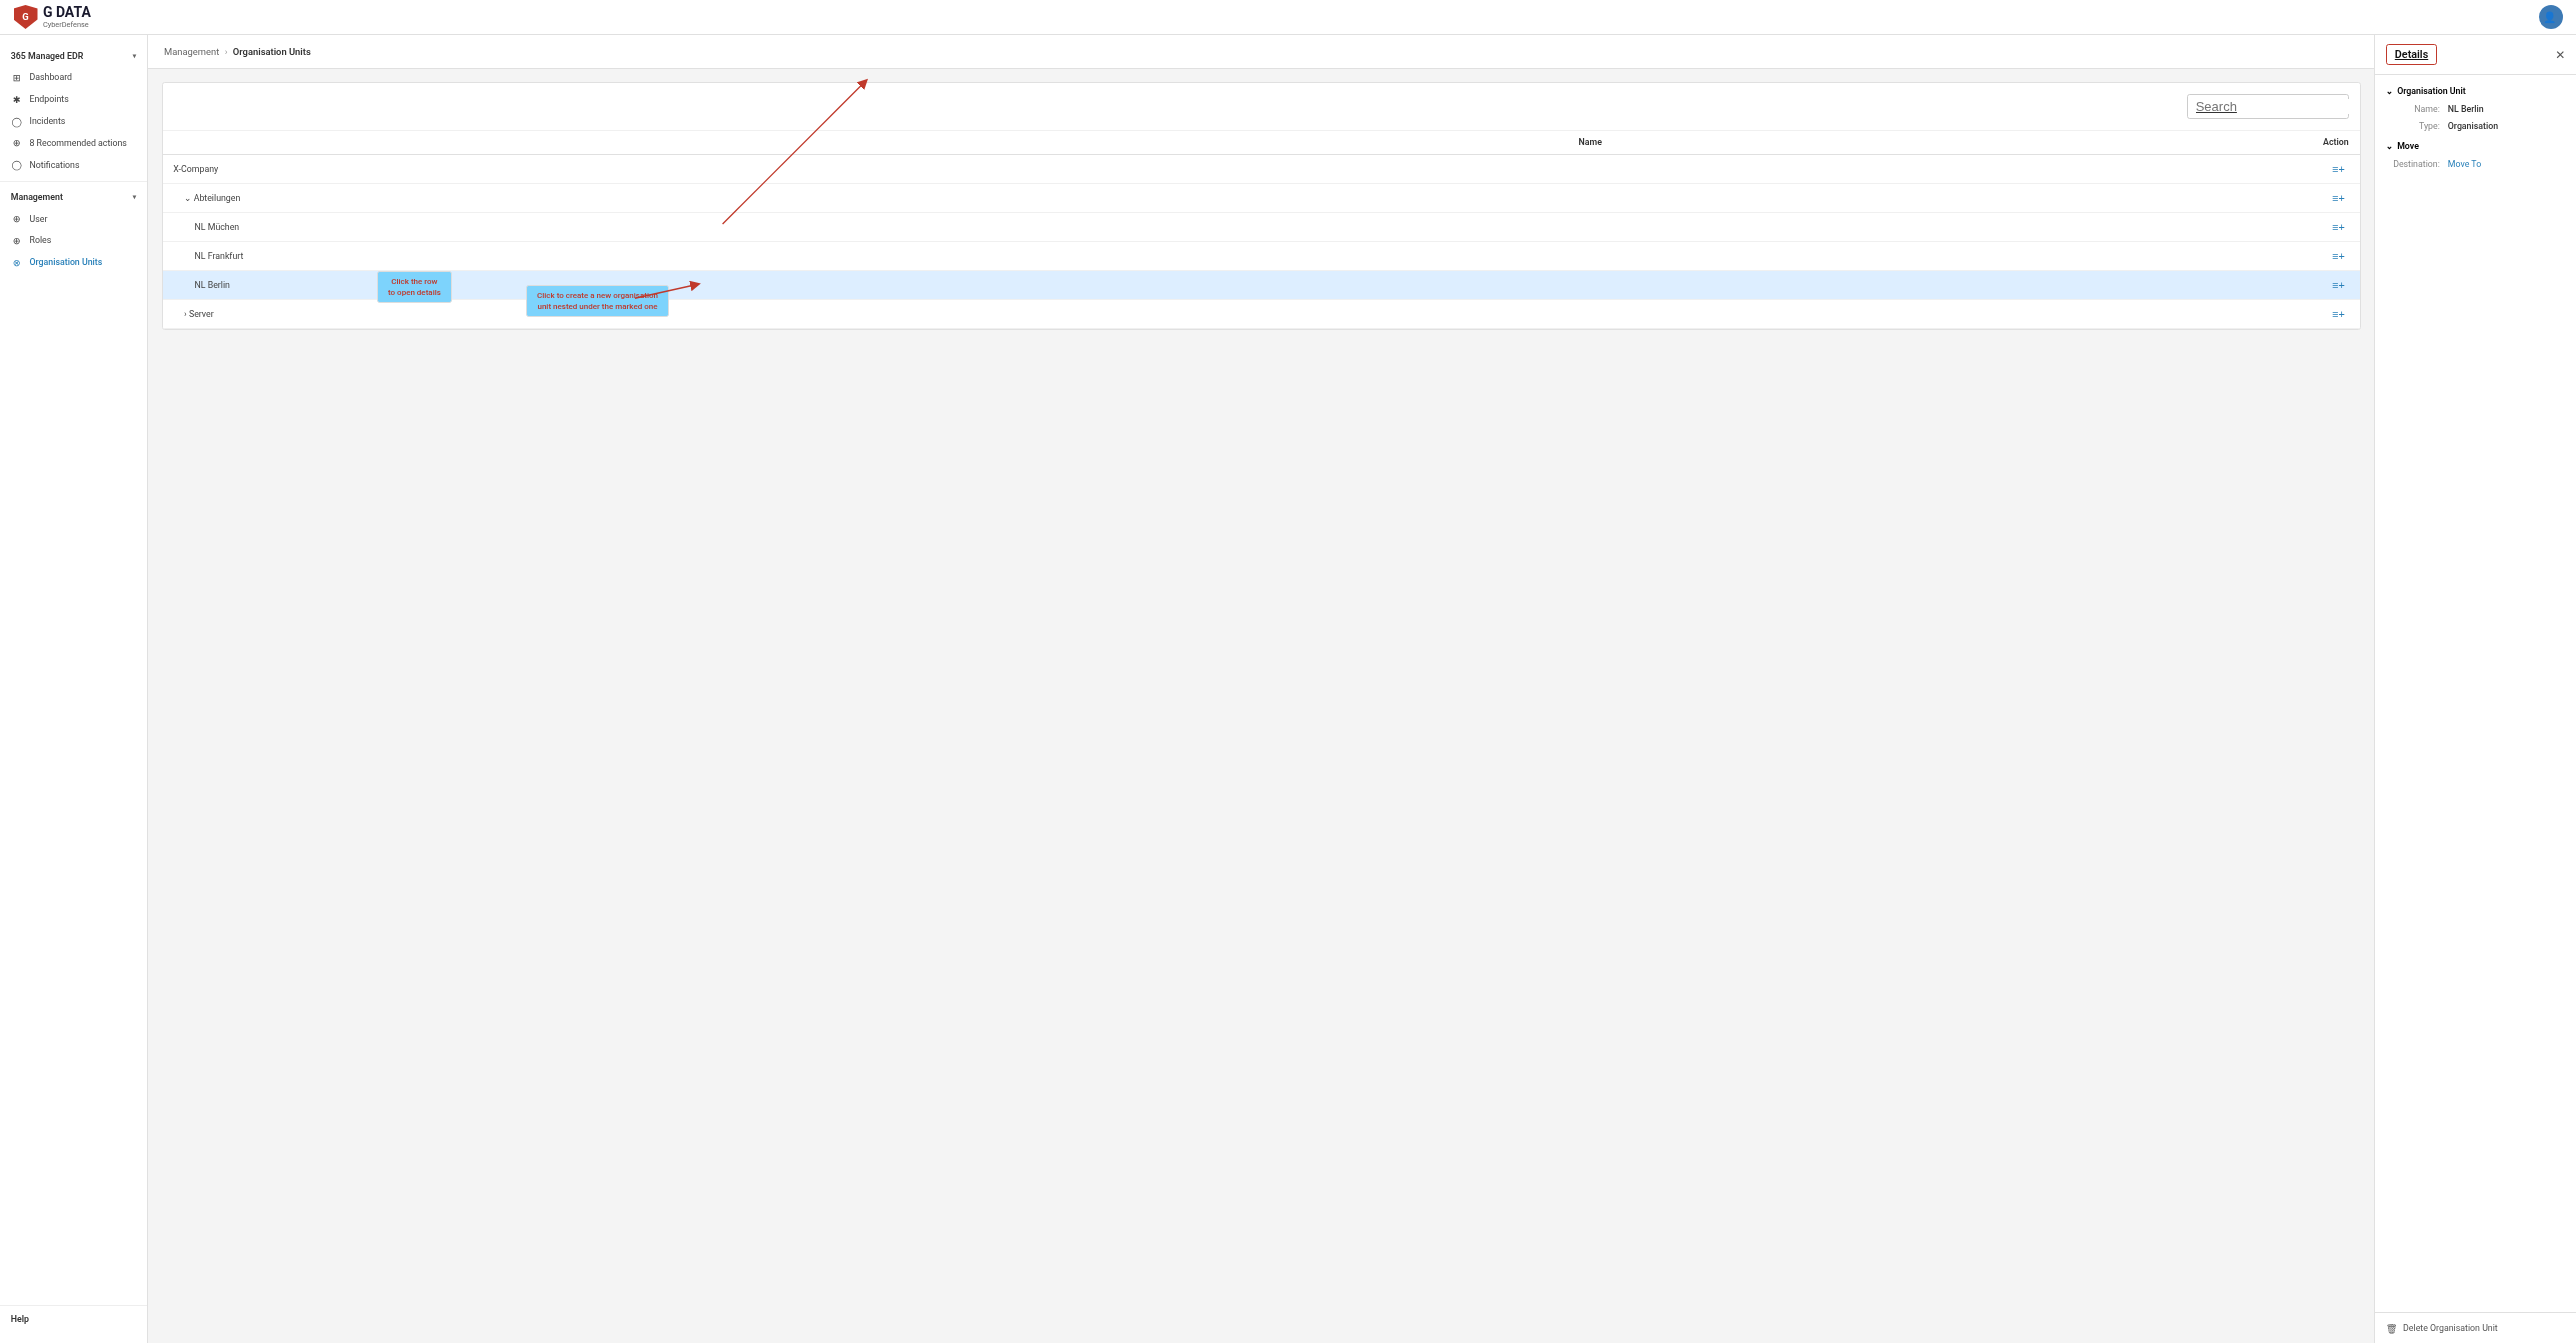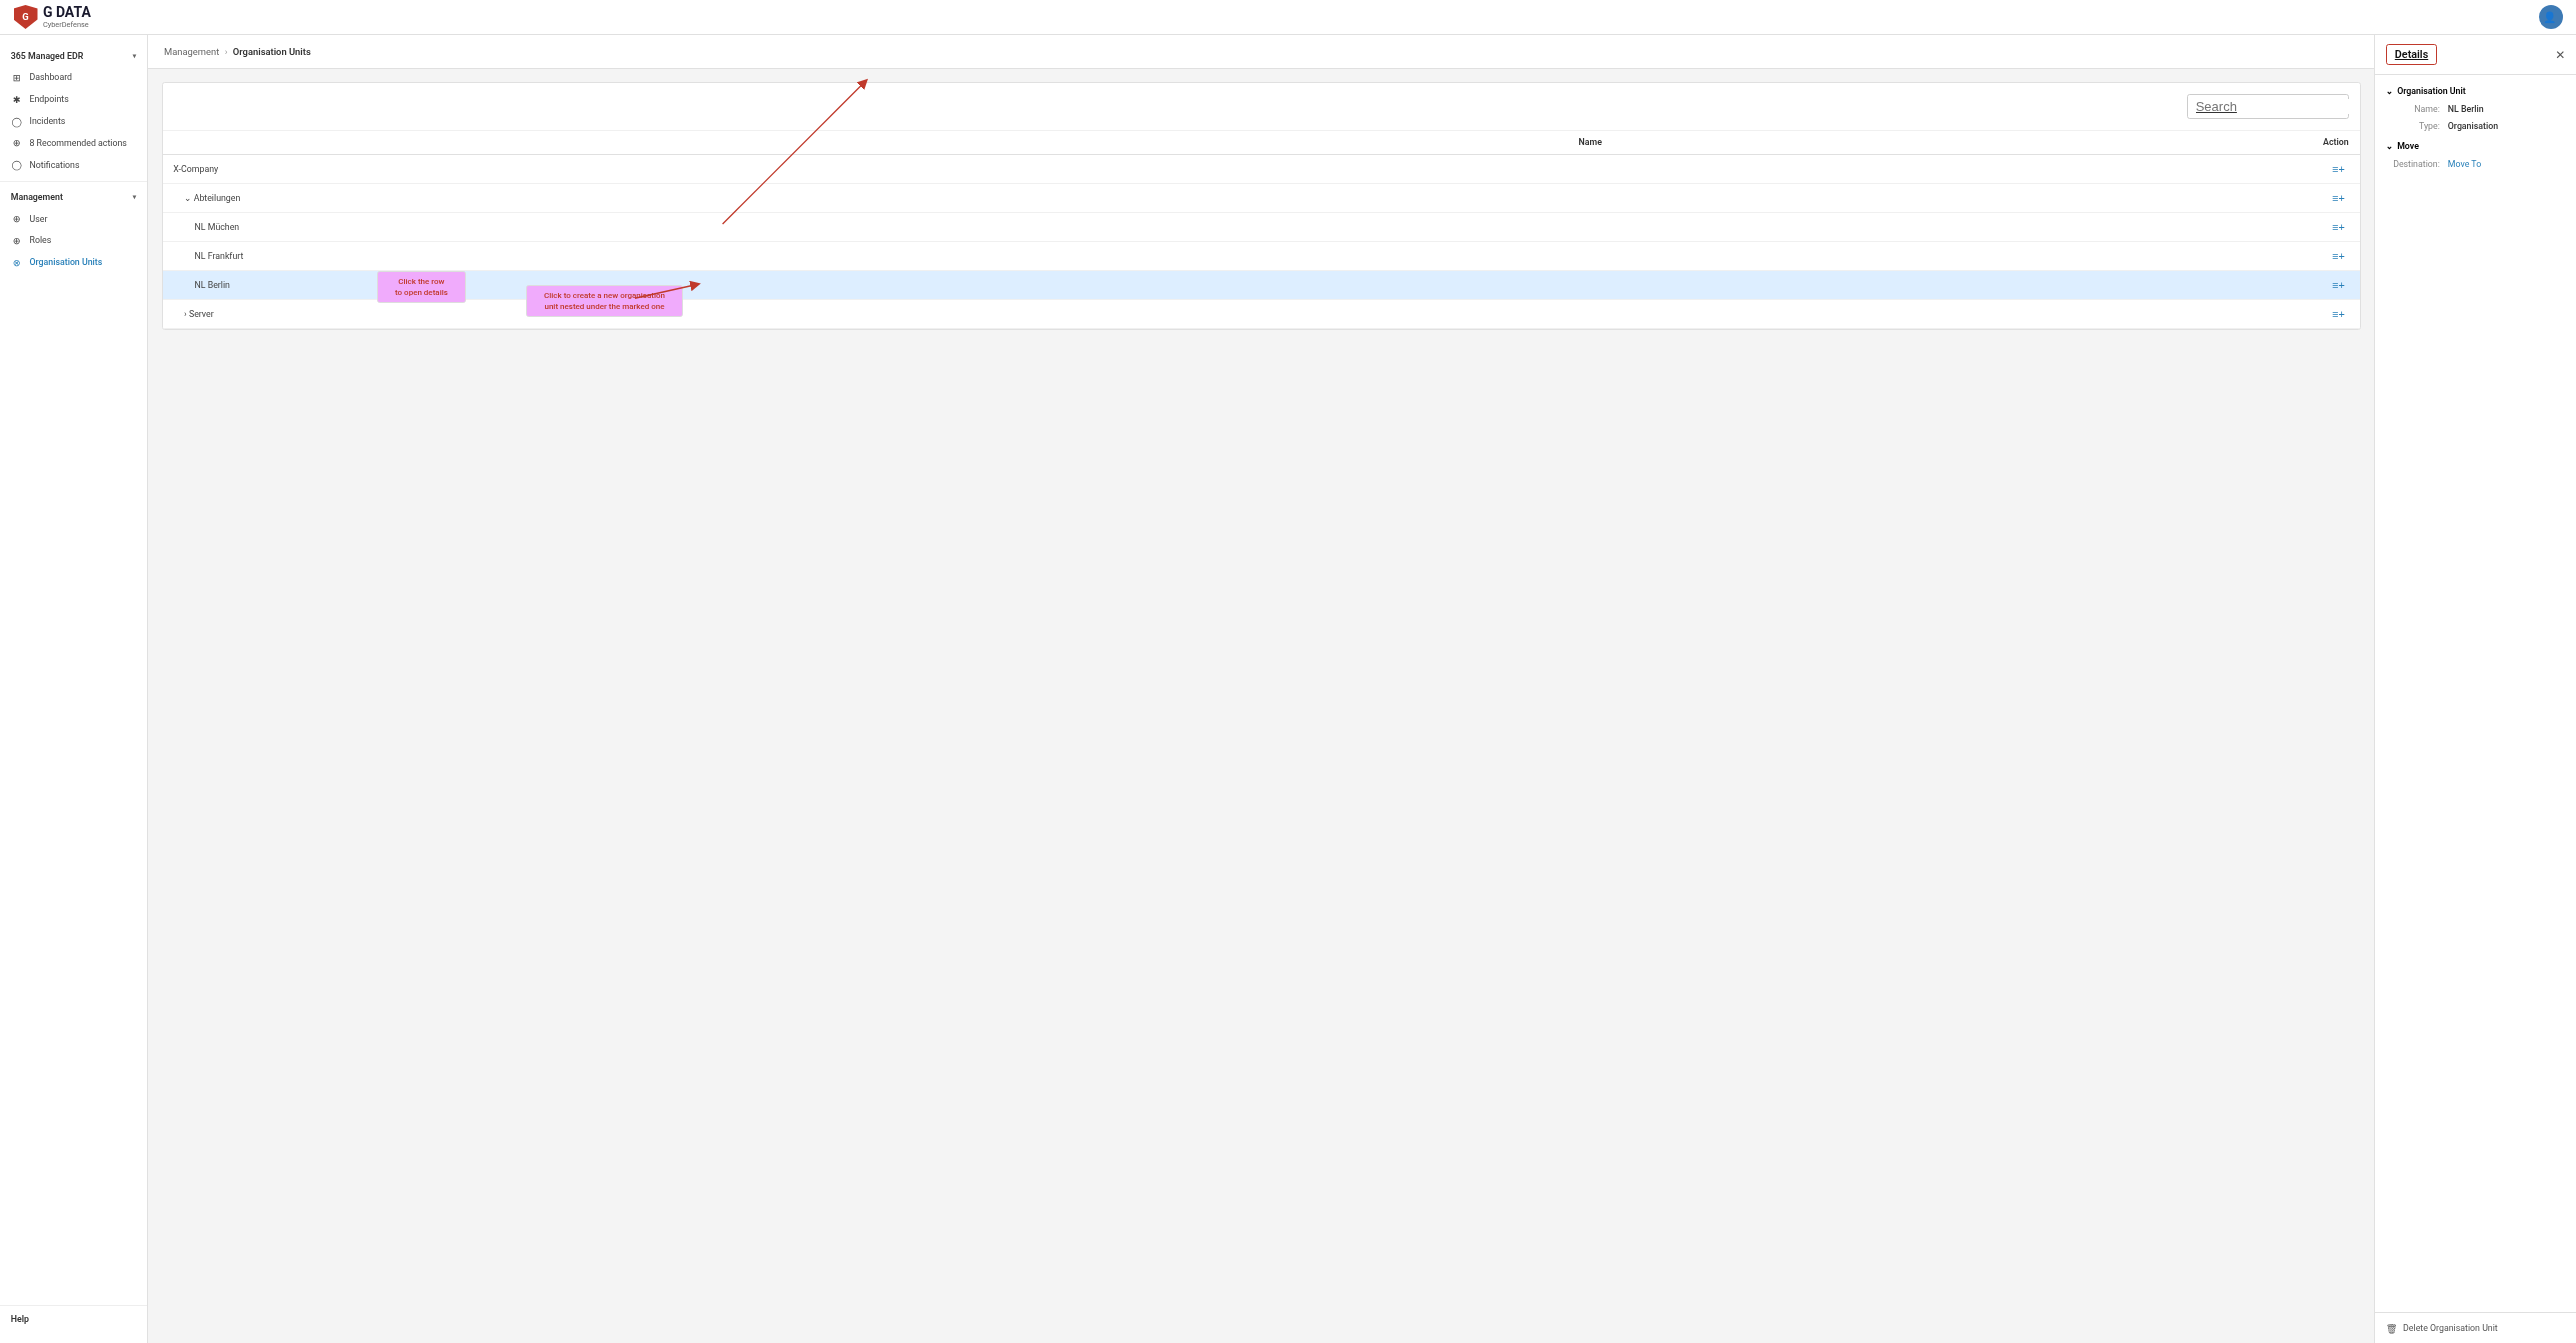--- a/index.html
+++ b/index.html
@@ -214,24 +214,24 @@
       position: absolute;
       top: 0; left: 0;
       width: 100%; height: 100%;
       pointer-events: none;
       z-index: 10;
     }
 
     
     .annotation-box {
       position: absolute;
-      background: #f0abfc;
+      background: #7dd3fc;
       border: 0.7px solid #ddd;
       border-radius: 2.7px;
-      padding: 4px 17px;
+      padding: 4px 10px;
       font-size: 8px;
       color: #c0392b;
       font-weight: 500;
       text-align: center;
       pointer-events: none;
       line-height: 1.4;
     }
   </style>
 </head>
 <body>

